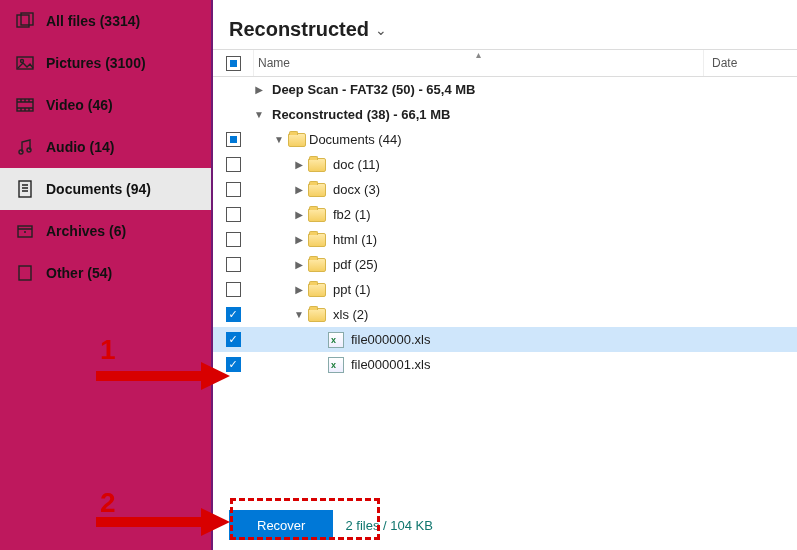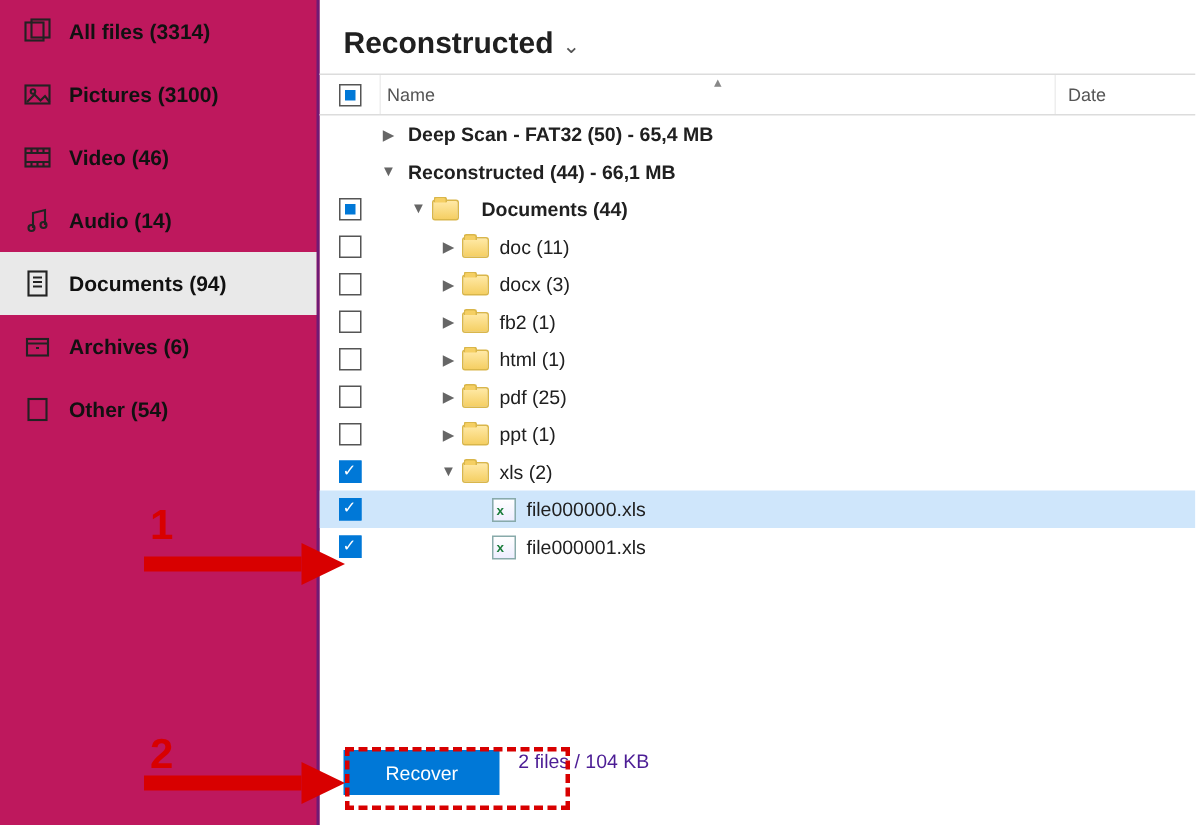--- a/index.html
+++ b/index.html
@@ -31,23 +31,23 @@
   .chk.checked { background: #0078d7; border-color: #0078d7; }
   .chk.checked::after { content: "✓"; color: #fff; font-size: 11px; line-height: 1; }
 
   .tri { width: 12px; text-align: center; font-size: 10px; color: #666; cursor: pointer; }
   .folder { width: 18px; height: 14px; background: linear-gradient(#ffe9a6,#f5cf63); border: 1px solid #d9b64a; border-radius: 2px; position: relative; }
   .folder::before { content: ""; position: absolute; top: -3px; left: 0; width: 7px; height: 3px; background: #f5cf63; border: 1px solid #d9b64a; border-bottom: none; border-radius: 2px 2px 0 0; }
   .xlsfile { width: 16px; height: 16px; border: 1px solid #8aa; background: linear-gradient(#fff,#eef); position: relative; }
   .xlsfile::after { content: "x"; position: absolute; font-size: 9px; color: #1a7c3a; font-weight: 700; left: 2px; top: 2px; }
   .bold { font-weight: 700; }
 
-  .footer { height: 50px; padding: 0 16px; display: flex; gap: 12px; }
+  .footer { height: 50px; padding: 0 16px; display: flex; align-items: center; gap: 12px; }
   .recover-btn { background: #0078d7; color: #fff; border: none; height: 30px; padding: 0 28px; font-size: 13px; cursor: pointer; }
-  .footer-info { color: #4c1d95; font-size: 13px; }
+  .footer-info { color: #0f766e; font-size: 13px; }
 
   
   .anno { position: absolute; pointer-events: none; }
   .num { font-family: Arial, sans-serif; font-size: 28px; font-weight: 900; color: #d80000; }
   .dashed { position: absolute; border: 3px dashed #d80000; }
 </style>
 </head>
 <body>
 
 <div class="sidebar">
@@ -143,31 +143,31 @@
         <div class="cb"></div>
         <div class="content" style="padding-left: 0px;">
           <span class="tri">▶</span>
           <span class="bold" style="margin-left: 4px;">Deep Scan - FAT32 (50) - 65,4 MB</span>
         </div>
       </div>
       <div class="row">
         <div class="cb"></div>
         <div class="content" style="padding-left: 0px;">
           <span class="tri" style="color: rgb(102, 102, 102);">▼</span>
-          <span class="bold" style="margin-left: 4px;">Reconstructed (44) - 66,1 MB</span>
+          <span class="bold" style="margin-left: 4px;">Reconstructed (38) - 66,1 MB</span>
         </div>
       </div>
       <div class="row">
         <div class="cb">
           <span class="chk square"></span>
         </div>
         <div class="content" style="padding-left: 20px;">
           <span class="tri" style="color: rgb(102, 102, 102);">▼</span>
           <span class="folder"></span>
-          <span style="margin-left: 12px; font-weight: bold;">Documents (44)</span>
+          <span style="margin-left: 0;">Documents (44)</span>
         </div>
       </div>
       <div class="row">
         <div class="cb">
           <span class="chk "></span>
         </div>
         <div class="content" style="padding-left: 40px;">
           <span class="tri">▶</span>
           <span class="folder"></span>
           <span style="margin-left: 4px;">doc (11)</span>

